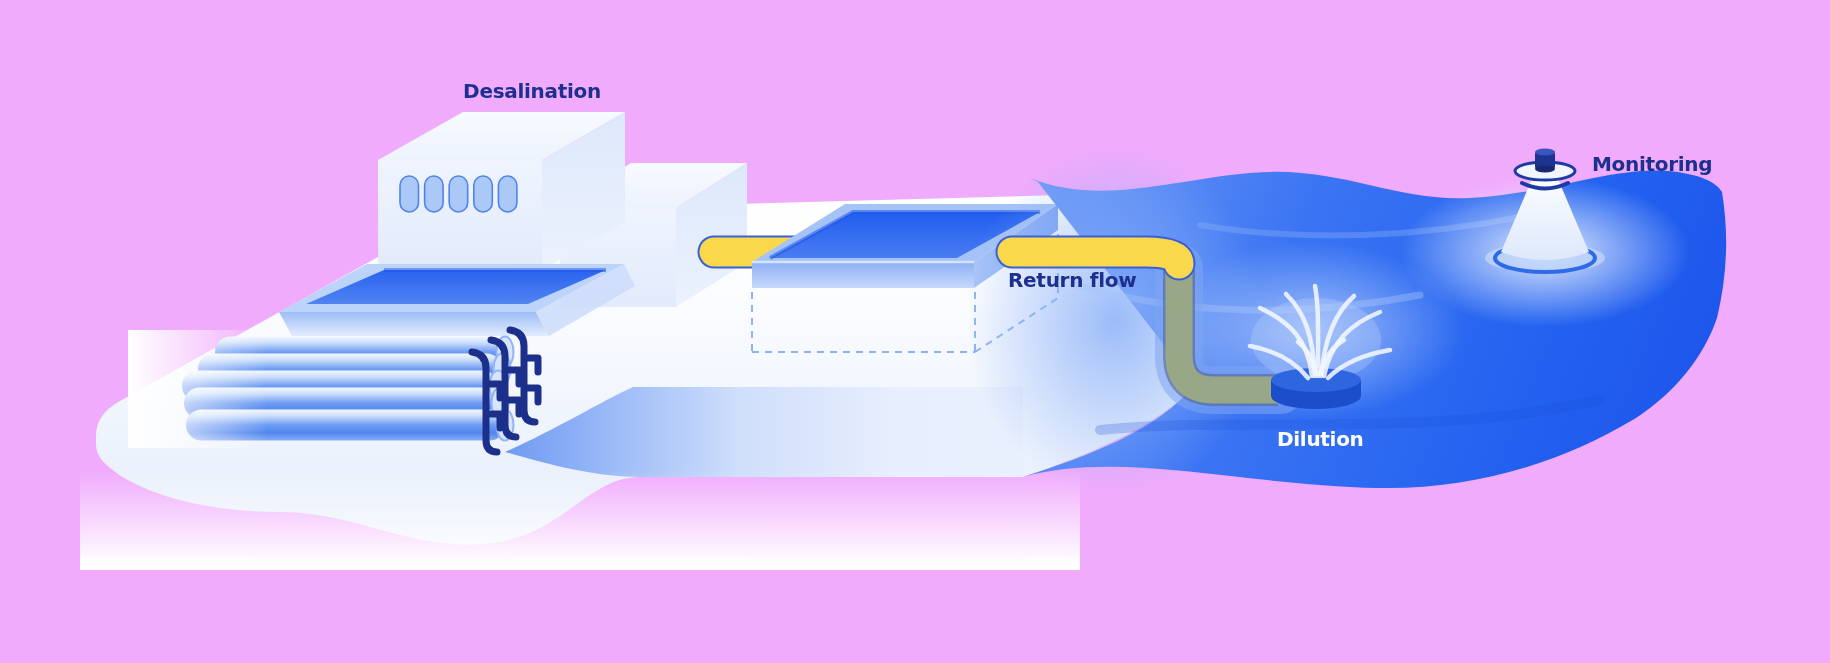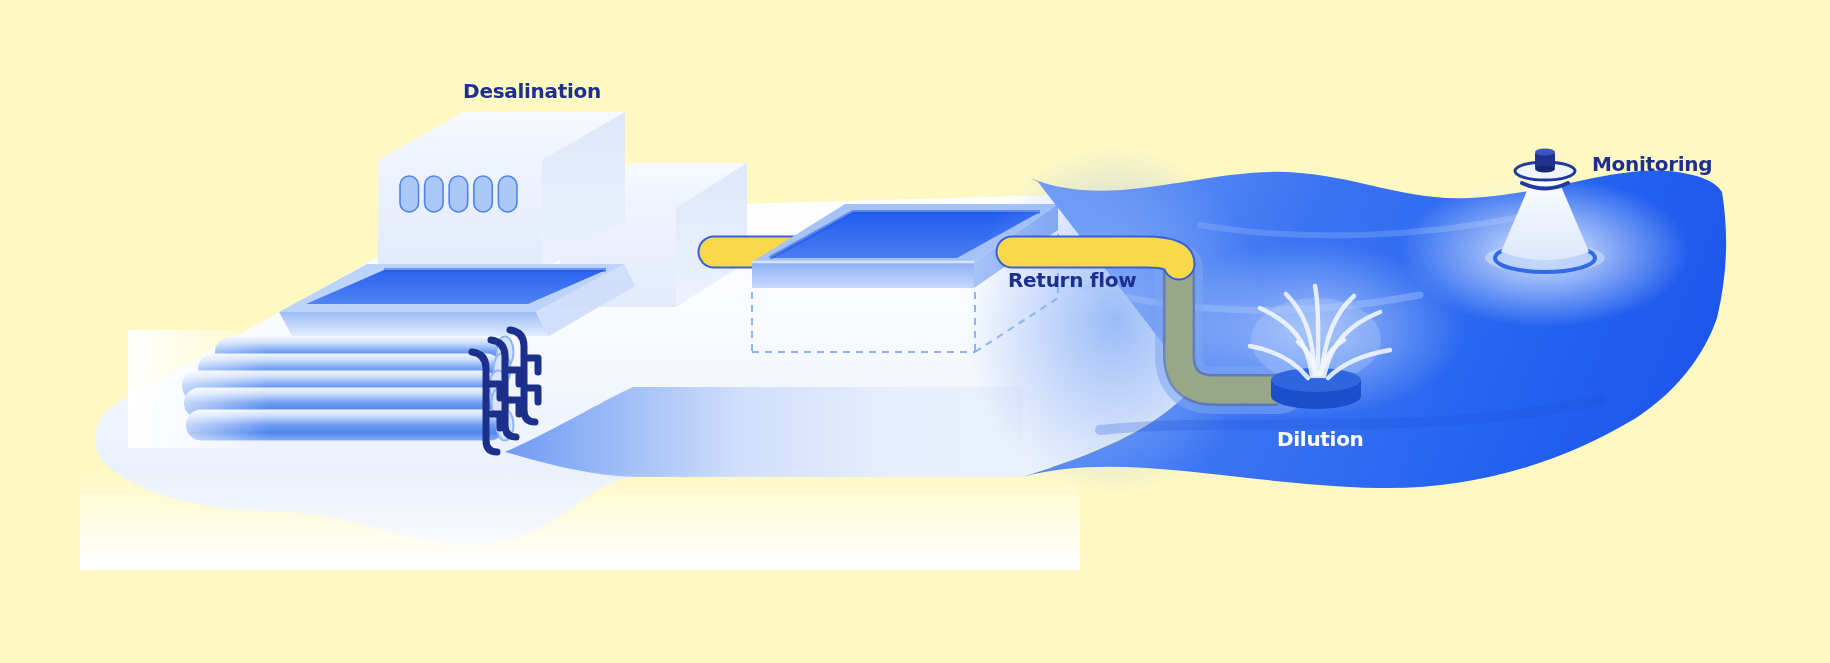--- a/index.html
+++ b/index.html
@@ -1,17 +1,17 @@
 <!DOCTYPE html>
 <html><head>
 <meta charset="utf-8">
 <title>Illustration</title>
 <style>
   html,body{margin:0;padding:0;background:#ffffff;}
-  .stage{position:relative;width:1830px;height:663px;background:#fef9c3;overflow:hidden;}
+  .stage{position:relative;width:1830px;height:663px;background:#f0abfc;overflow:hidden;}
   svg{display:block;}
   .lbl{font-family:"DejaVu Sans",sans-serif;font-weight:800;font-size:20px;fill:#1d2f8f;letter-spacing:-0.3px;}
   .lbl-white{fill:#ffffff;}
   .dash{stroke:#84abf1;stroke-width:2;fill:none;stroke-dasharray:7 6;opacity:.9;}
   .fit{stroke:#1c2f8a;stroke-width:7;fill:none;stroke-linecap:round;stroke-linejoin:round;}
   .plume{stroke:#f3f7fe;stroke-width:4.5;fill:none;stroke-linecap:round;opacity:.88;}
 </style>
 </head>
 <body>
 

